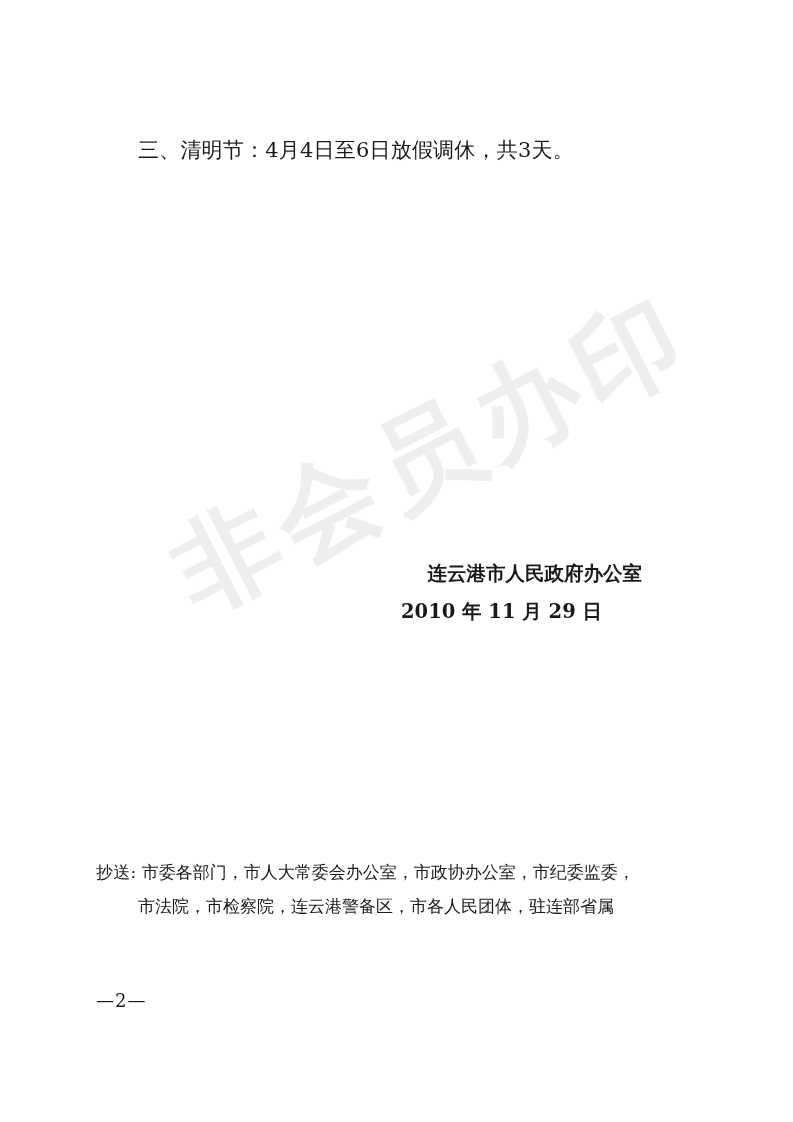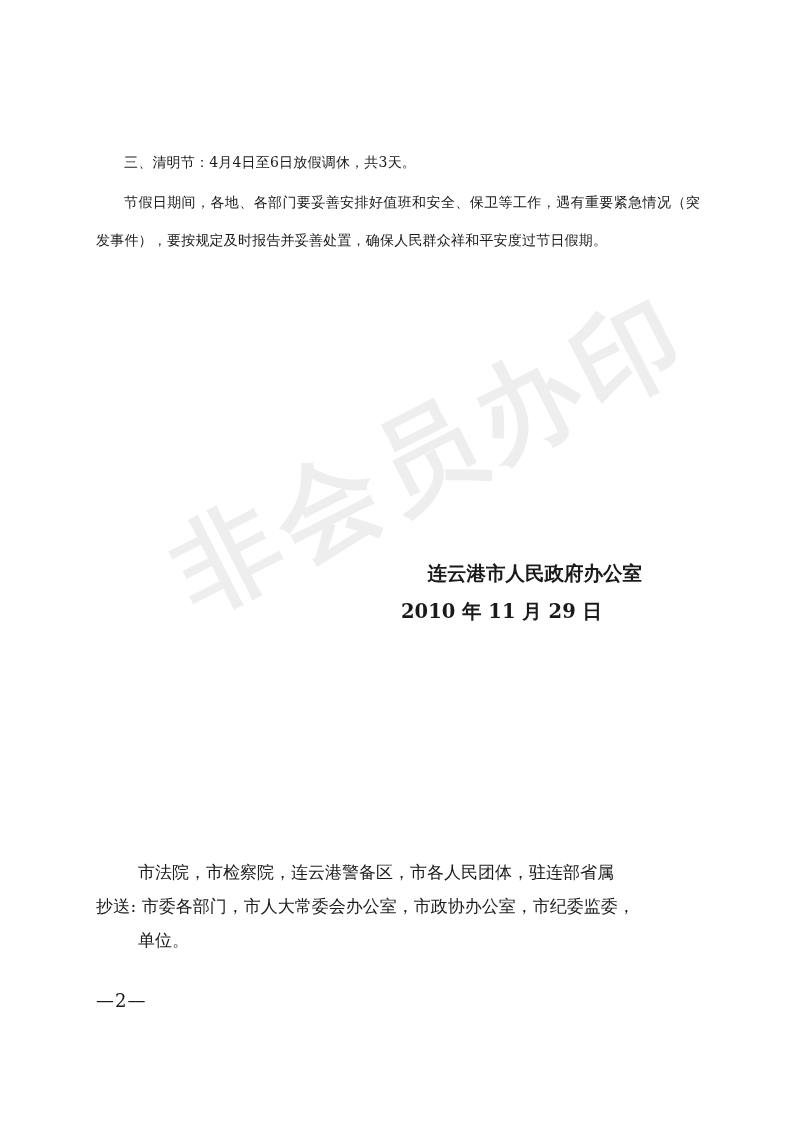--- a/index.html
+++ b/index.html
@@ -36,26 +36,26 @@
     pointer-events: none;
     user-select: none;
   }
   .content {
     position: absolute;
     left: 96px;
     top: 130px;
     width: 604px;
   }
   .para {
-    font-size: 14px;
+    font-size: 21px;
     line-height: 38px;
     text-align: justify;
     text-justify: inter-ideograph;
     text-indent: 2em;
-    margin: 13px 0 1px 0;
+    margin: 1px 0 1px 0;
     letter-spacing: 0.2px;
   }
   .body-block {
     margin-top: 2px;
   }
   .signature {
     position: absolute;
     left: 96px;
     top: 555px;
     width: 604px;
@@ -98,29 +98,27 @@
 </style>
 </head>
 <body>
 
 <div class="page">
 
   <div class="watermark">非会员办印</div>
 
   <div class="content">
     <p class="para">三、清明节：4月4日至6日放假调休，共3天。</p>
-    <p class="para body-block">节假日期间，各地、各部门要妥善安排好值班和安全、保卫等工作，遇有重要紧急情况（突发事件），要按规定及时报告并妥善处置，确保人民群众祥和平安度过节日假期。</p>
   </div>
 
   <div class="signature">
     <div class="sig-line">连云港市人民政府办公室</div>
     <div class="sig-date">2010 年 11 月 29 日</div>
   </div>
 
   <div class="cc-block">
+    <span class="cc-line"><span class="cc-label">抄送:</span> <span>市委各部门，市人大常委会办公室，市政协办公室，市纪委监委，</span></span>
     <span class="cc-line indent">市法院，市检察院，连云港警备区，市各人民团体，驻连部省属</span>
-    <span class="cc-line"><span class="cc-label">抄送:</span> <span>市委各部门，市人大常委会办公室，市政协办公室，市纪委监委，</span></span>
-    <span class="cc-line indent">单位。</span>
   </div>
 
   <div class="page-number">—2—</div>
 
 </div>
 
 </body></html>

